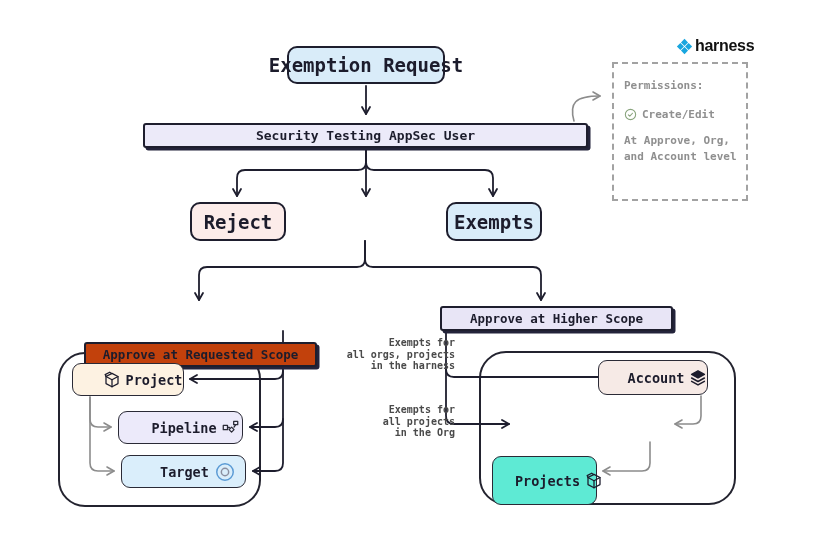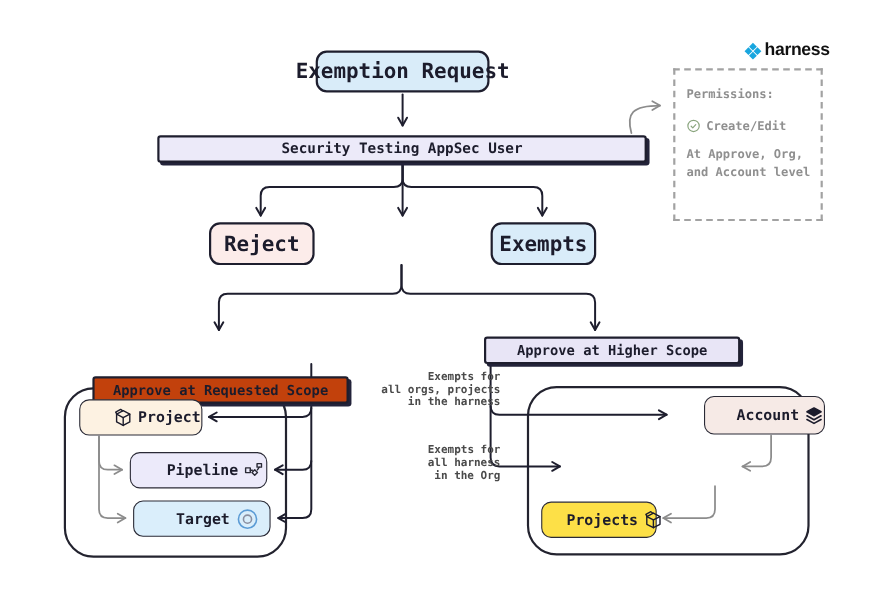--- a/index.html
+++ b/index.html
@@ -192,48 +192,48 @@
   <div class="inner-node" style="left:121px; top:455px; width:125px; height:33px; background:#daeefb;">
     <span>Target</span>
     <span class="icon">
       <svg width="22" height="22" viewBox="0 0 24 24" fill="none">
         <circle cx="12" cy="12" r="9" stroke="#5b9bd5" stroke-width="1.6"></circle>
         <circle cx="12" cy="12" r="4" stroke="#8a8fa0" stroke-width="1.6"></circle>
       </svg>
     </span>
   </div>
 
-  <div class="inner-node" style="left:640px; top:360px; width:110px; height:35px; background:#f6eae6;">
+  <div class="inner-node" style="left:598px; top:360px; width:110px; height:35px; background:#f6eae6;">
     <span>Account</span>
     <span class="icon">
       <svg width="18" height="18" viewBox="0 0 24 24" stroke="#1c1c2c" stroke-width="2" stroke-linecap="round" stroke-linejoin="round">
         <polygon points="12,2.5 20.5,7.2 12,11.9 3.5,7.2" fill="#1c1c2c"></polygon>
         <path d="M3.5,12 L12,16.7 L20.5,12" fill="none"></path>
         <path d="M3.5,16.5 L12,21.2 L20.5,16.5" fill="none"></path>
       </svg>
     </span>
   </div>
 
 
-  <div class="inner-node" style="left:492px; top:456px; width:105px; height:33px; background:#fde047;">
+  <div class="inner-node" style="left:492px; top:456px; width:105px; height:49px; background:#5eead4;">
     <span>Projects</span>
     <span class="icon">
       <svg width="18" height="18" viewBox="0 0 24 24" fill="none" stroke="#1c1c2c" stroke-width="1.7" stroke-linecap="round" stroke-linejoin="round">
         <path d="M12 3.2 L20 7.4 V16.8 L12 21 L4 16.8 V7.4 Z"></path>
         <path d="M4 7.4 L12 11.6 L20 7.4"></path>
           <path d="M12 21 V11.6"></path>
         <path d="M11.5 3.4 L8.9 1.6 L2.9 4.8 L4.3 7.2"></path>
       </svg>
     </span>
   </div>
 
   <div class="annotation" style="left:318px; top:337px; width:137px;">
     <span>Exempts for</span>
     <span>all orgs, projects</span>
     <span>in the harness</span>
   </div>
   <div class="annotation" style="left:318px; top:404px; width:137px;">
     <span>Exempts for</span>
-    <span>all harness</span>
+    <span>all projects</span>
     <span>in the Org</span>
   </div>
 
 </div>
 
 </body></html>

